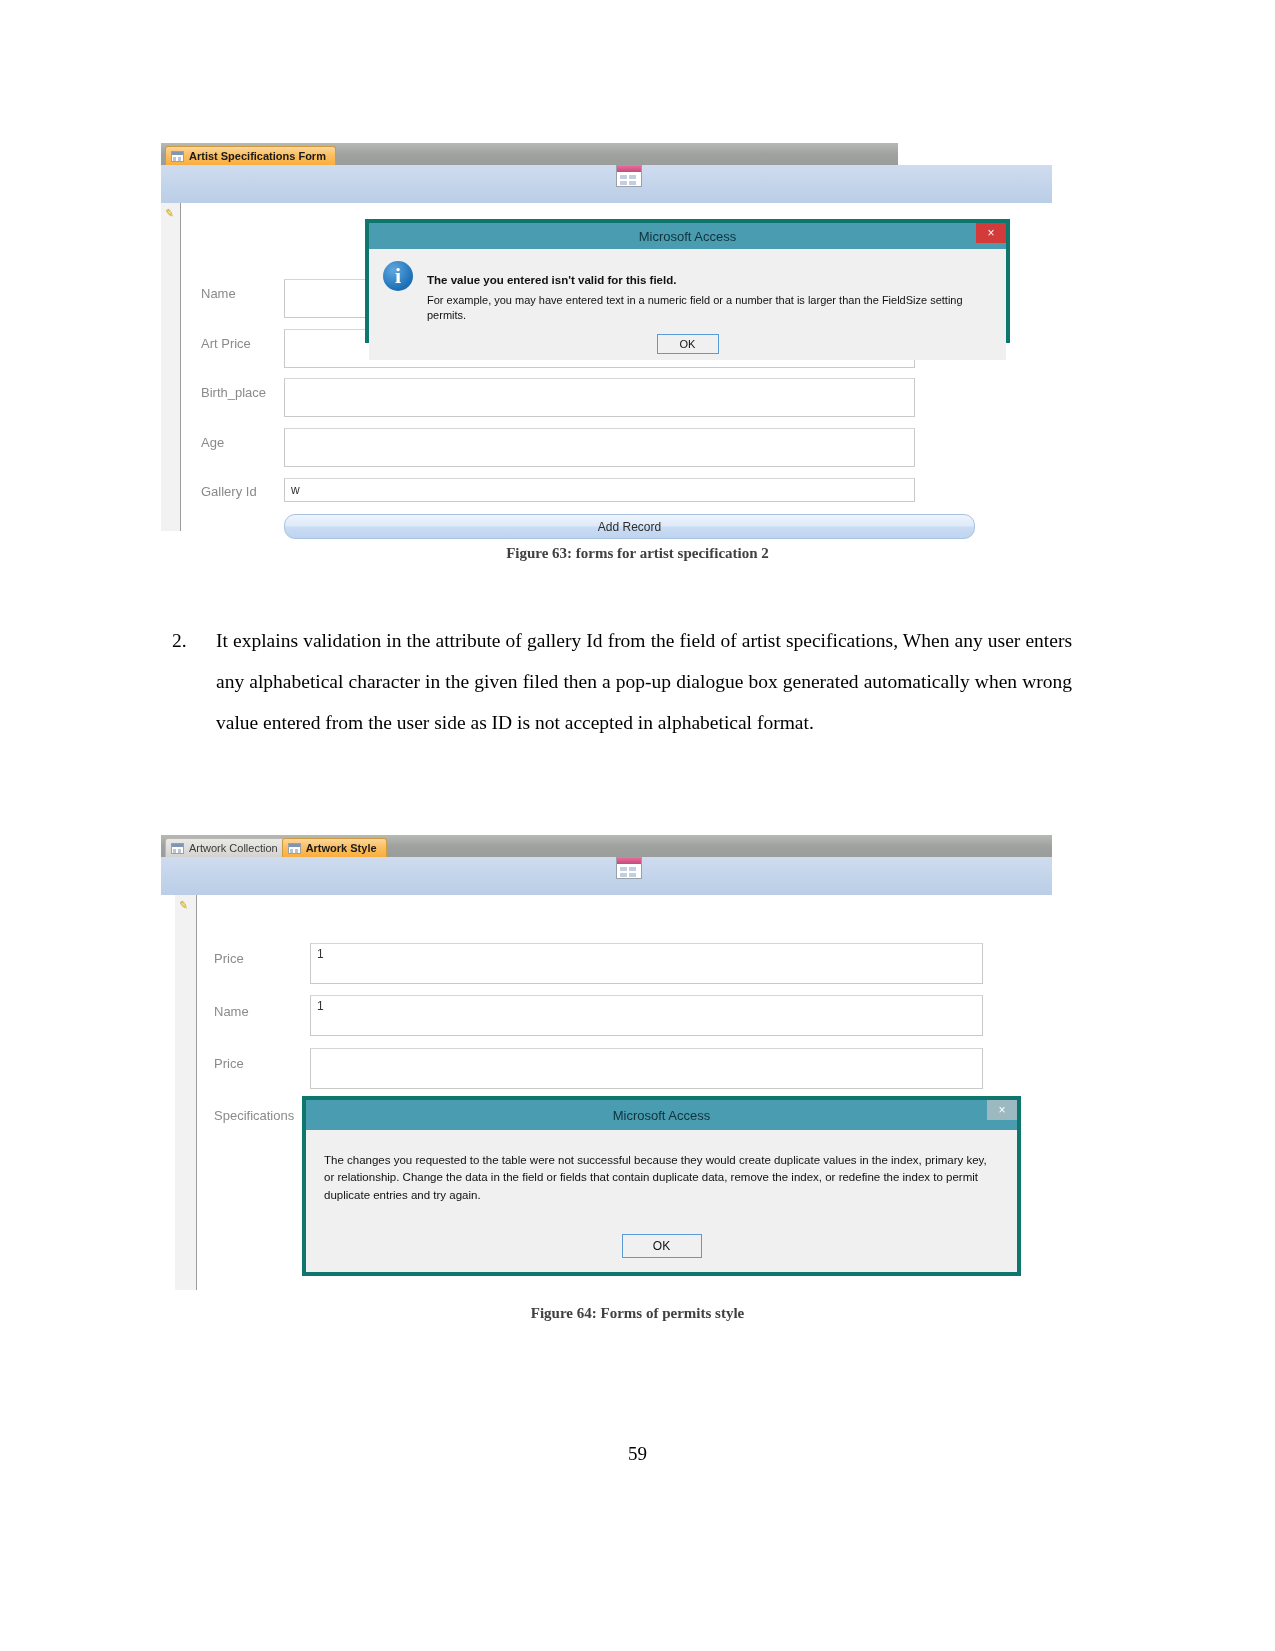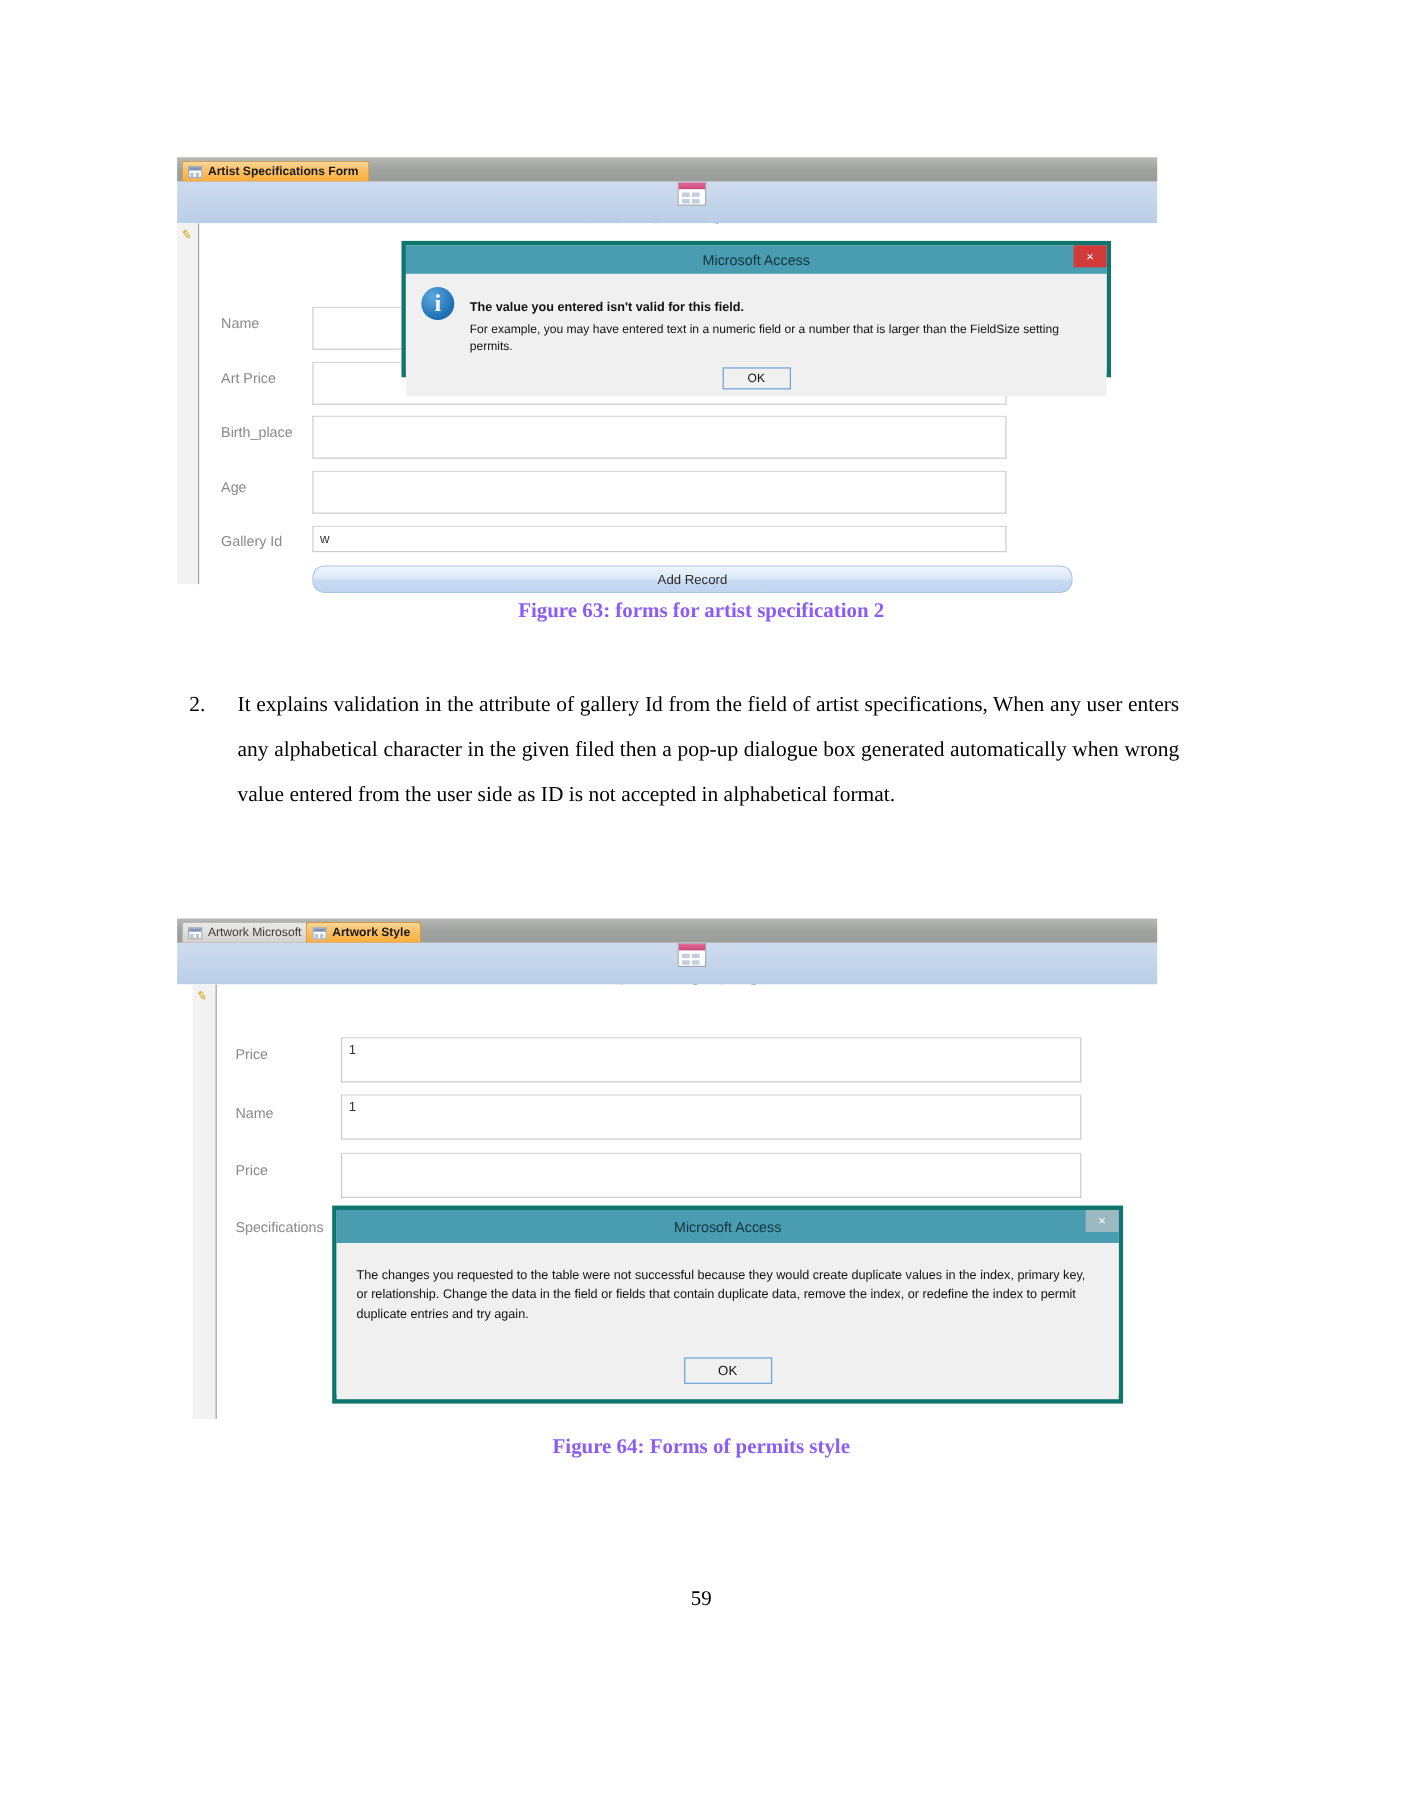--- a/index.html
+++ b/index.html
@@ -275,22 +275,22 @@
     height: 24px;
     font-size: 12px;
   }
 
   
   .caption {
     position: absolute;
     width: 100%;
     text-align: center;
     font-family: "Liberation Serif", serif;
-    font-size: 19px;
-    color: #8b5cf6;
+    font-size: 15px;
+    color: #404040;
     font-weight: bold;
   }
   .listitem {
     position: absolute;
     font-family: "Liberation Serif", serif;
     font-size: 19.5px;
     line-height: 41px;
     color: #000;
     text-align: justify;
   }
@@ -308,21 +308,21 @@
     text-align: center;
     font-family: "Liberation Serif", serif;
     font-size: 19px;
   }
 </style>
 </head>
 <body>
 
 <div class="screenshot" style="left:161px; top:143px; width:891px; height:388px;">
 
-  <div class="tabstrip" style="width:891px;">
+  <div class="tabstrip" style="width:737px;">
     <div class="tab active">
       <span class="formicon"></span>
       <span>Artist Specifications Form</span>
     </div>
   </div>
 
   <div class="formheader" style="width:891px;">
     <span class="bigicon">
         <i></i>
       </span>
@@ -377,21 +377,21 @@
 <div class="listitem" style="left:172px; top:620px; width:900px;">
   <span class="listnum">2.</span>
   <span class="listbody" style="display:block;">It explains validation in the attribute of gallery Id from the field of artist specifications, When any user enters any alphabetical character in the given filed then a pop-up dialogue box generated automatically when wrong value entered from the user side as ID is not accepted in alphabetical format.</span>
 </div>
 
 <div class="screenshot" style="left:161px; top:835px; width:891px; height:455px;">
 
   <div class="tabstrip" style="width:891px;">
     <div class="tab inactive">
       <span class="formicon"></span>
-      <span>Artwork Microsoft</span>
+      <span>Artwork Collection</span>
     </div>
     <div class="tab active">
       <span class="formicon"></span>
       <span>Artwork Style</span>
     </div>
   </div>
 
   <div class="formheader" style="width:891px;">
     <span class="bigicon">
         <i></i>

